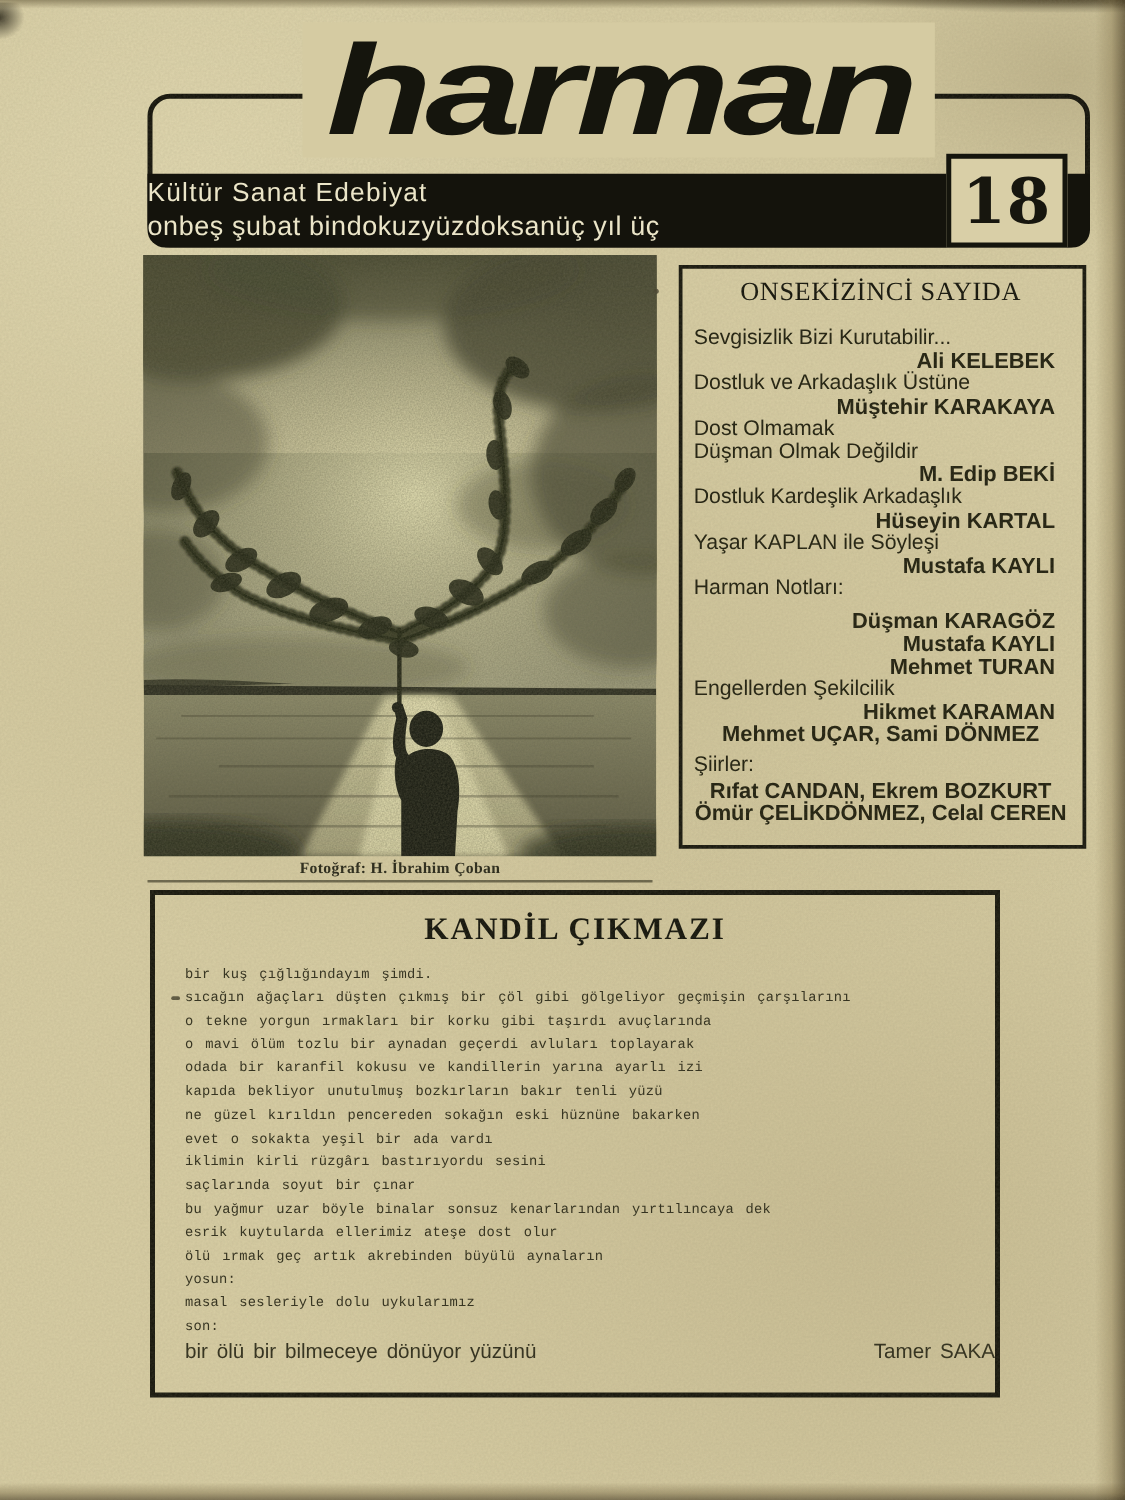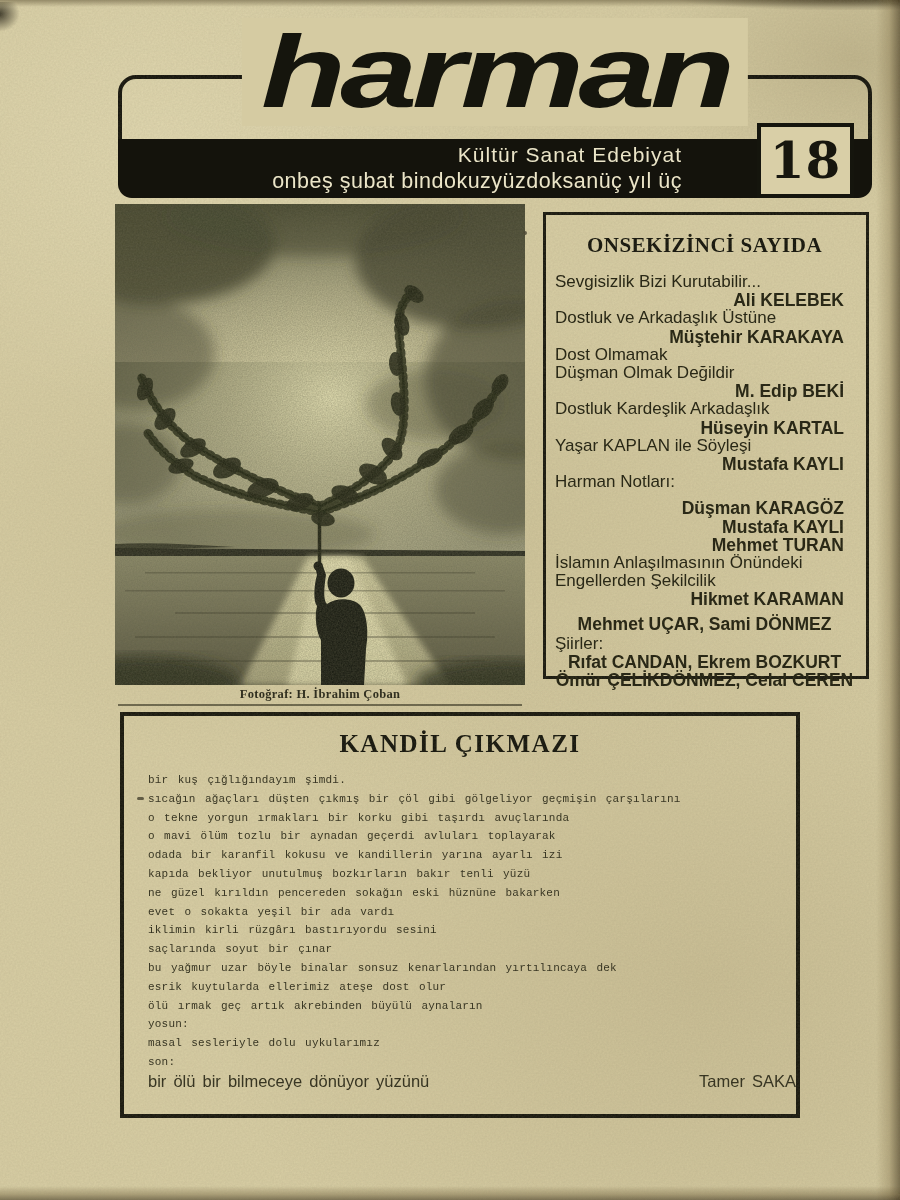--- a/index.html
+++ b/index.html
@@ -16,36 +16,36 @@
   
   .mast-frame{position:absolute;left:118px;top:75px;width:754px;height:123px;
     border:4px solid #17160e;border-radius:18px;box-sizing:border-box;}
   .logo-wrap{position:absolute;left:118px;top:18px;width:754px;text-align:center;z-index:3;}
   .logo{display:inline-block;font-family:"Liberation Sans",sans-serif;font-style:italic;font-weight:700;
     font-size:102px;line-height:1.06;letter-spacing:-4px;color:#15150d;
     background:#d5cba2;padding:0 14px;transform:scaleX(1.36);}
   .mast-bar{position:absolute;left:118px;top:139px;width:754px;height:59px;background:#14130c;
     border-radius:0 0 14px 14px;z-index:2;}
   .bar-text{position:absolute;top:3px;left:0;width:100%;box-sizing:border-box;padding-right:190px;
-    text-align:right;color:#ebe5c8;}
+    text-align:left;color:#ebe5c8;}
   .bar-text .l1{font-size:21px;line-height:26px;letter-spacing:1px;}
   .bar-text .l2{font-size:21.5px;line-height:26px;letter-spacing:.5px;}
   .issue-box{position:absolute;left:757px;top:123px;width:97px;height:75px;background:#d9cfa7;
     border:4px solid #15150d;box-sizing:border-box;z-index:4;display:flex;align-items:center;justify-content:center;}
   .issue-box span{font-family:"DejaVu Serif",serif;font-weight:700;font-size:50px;color:#17160e;letter-spacing:1px;}
   
   .photo{position:absolute;left:115px;top:204px;width:410px;height:481px;margin:0;}
   .caption{position:absolute;left:115px;top:687px;width:410px;text-align:center;
     font-family:"Liberation Serif",serif;font-weight:700;font-size:12.5px;color:#2c2b1c;letter-spacing:.3px;}
   .caption-rule{position:absolute;left:118px;top:704px;width:404px;height:2px;background:rgba(40,38,22,.6);}
   
   .contents{position:absolute;left:543px;top:212px;width:326px;height:467px;
     border:3px solid #1b1a10;box-sizing:border-box;padding:6px 12px 0 9px;}
-  .contents h2{margin:12px 0 15px;text-align:center;font-family:"Liberation Serif",serif;
-    font-weight:700;font-size:21px;letter-spacing:.5px;color:#16160d;}
+  .contents h2{margin:0 0 15px;text-align:center;font-family:"Liberation Serif",serif;
+    font-weight:400;font-size:21px;letter-spacing:.5px;color:#16160d;}
   .c-line{font-family:Liberation Sans, sans-serif;font-size:17px;line-height:18.2px;color:#242312;}
   .c-line.author{text-align:right;font-weight:700;font-size:17.5px;padding-right:10px;}
   .c-line.authors-center{text-align:center;font-weight:700;font-size:17.5px;}
   #contents-lines div:nth-child(13){margin-top:8px;}
   #contents-lines div:nth-child(19){margin-top:6px;}
   #contents-lines div:nth-child(20){margin-top:2px;}
   
   .poem{position:absolute;left:120px;top:712px;width:680px;height:406px;
     border:4px solid #1b1a10;box-sizing:border-box;padding:8px 0 0 24px;}
   .poem h2{margin:6px 24px 13px 0;text-align:center;font-family:"Liberation Serif",serif;
@@ -224,21 +224,20 @@
         <div class="c-line title">Düşman Olmak Değildir</div>
         <div class="c-line author">M. Edip BEKİ</div>
         <div class="c-line title">Dostluk Kardeşlik Arkadaşlık</div>
         <div class="c-line author">Hüseyin KARTAL</div>
         <div class="c-line title">Yaşar KAPLAN ile Söyleşi</div>
         <div class="c-line author">Mustafa KAYLI</div>
         <div class="c-line title">Harman Notları:</div>
         <div class="c-line author">Düşman KARAGÖZ</div>
         <div class="c-line author">Mustafa KAYLI</div>
         <div class="c-line author">Mehmet TURAN</div>
-        <div class="c-line title">İslamın Anlaşılmasının Önündeki</div>
         <div class="c-line title">Engellerden Şekilcilik</div>
         <div class="c-line author">Hikmet KARAMAN</div>
         <div class="c-line authors-center">Mehmet UÇAR, Sami DÖNMEZ</div>
         <div class="c-line title">Şiirler:</div>
         <div class="c-line authors-center">Rıfat CANDAN, Ekrem BOZKURT</div>
         <div class="c-line authors-center">Ömür ÇELİKDÖNMEZ, Celal CEREN</div>
       </div>
   </section>
 
   <section class="poem">

